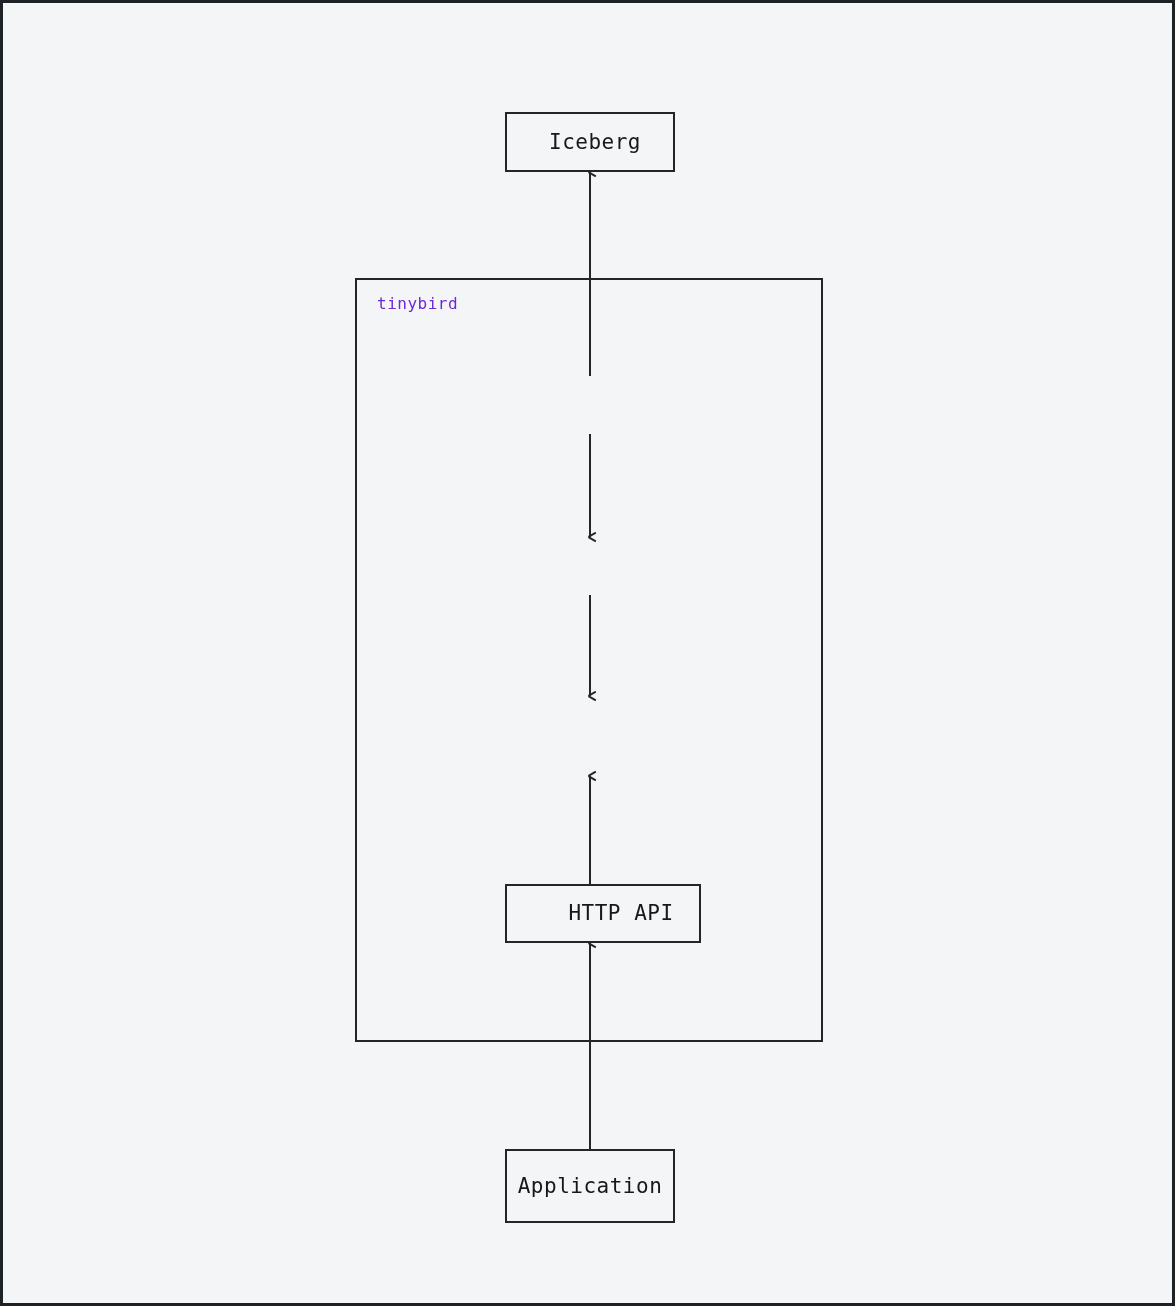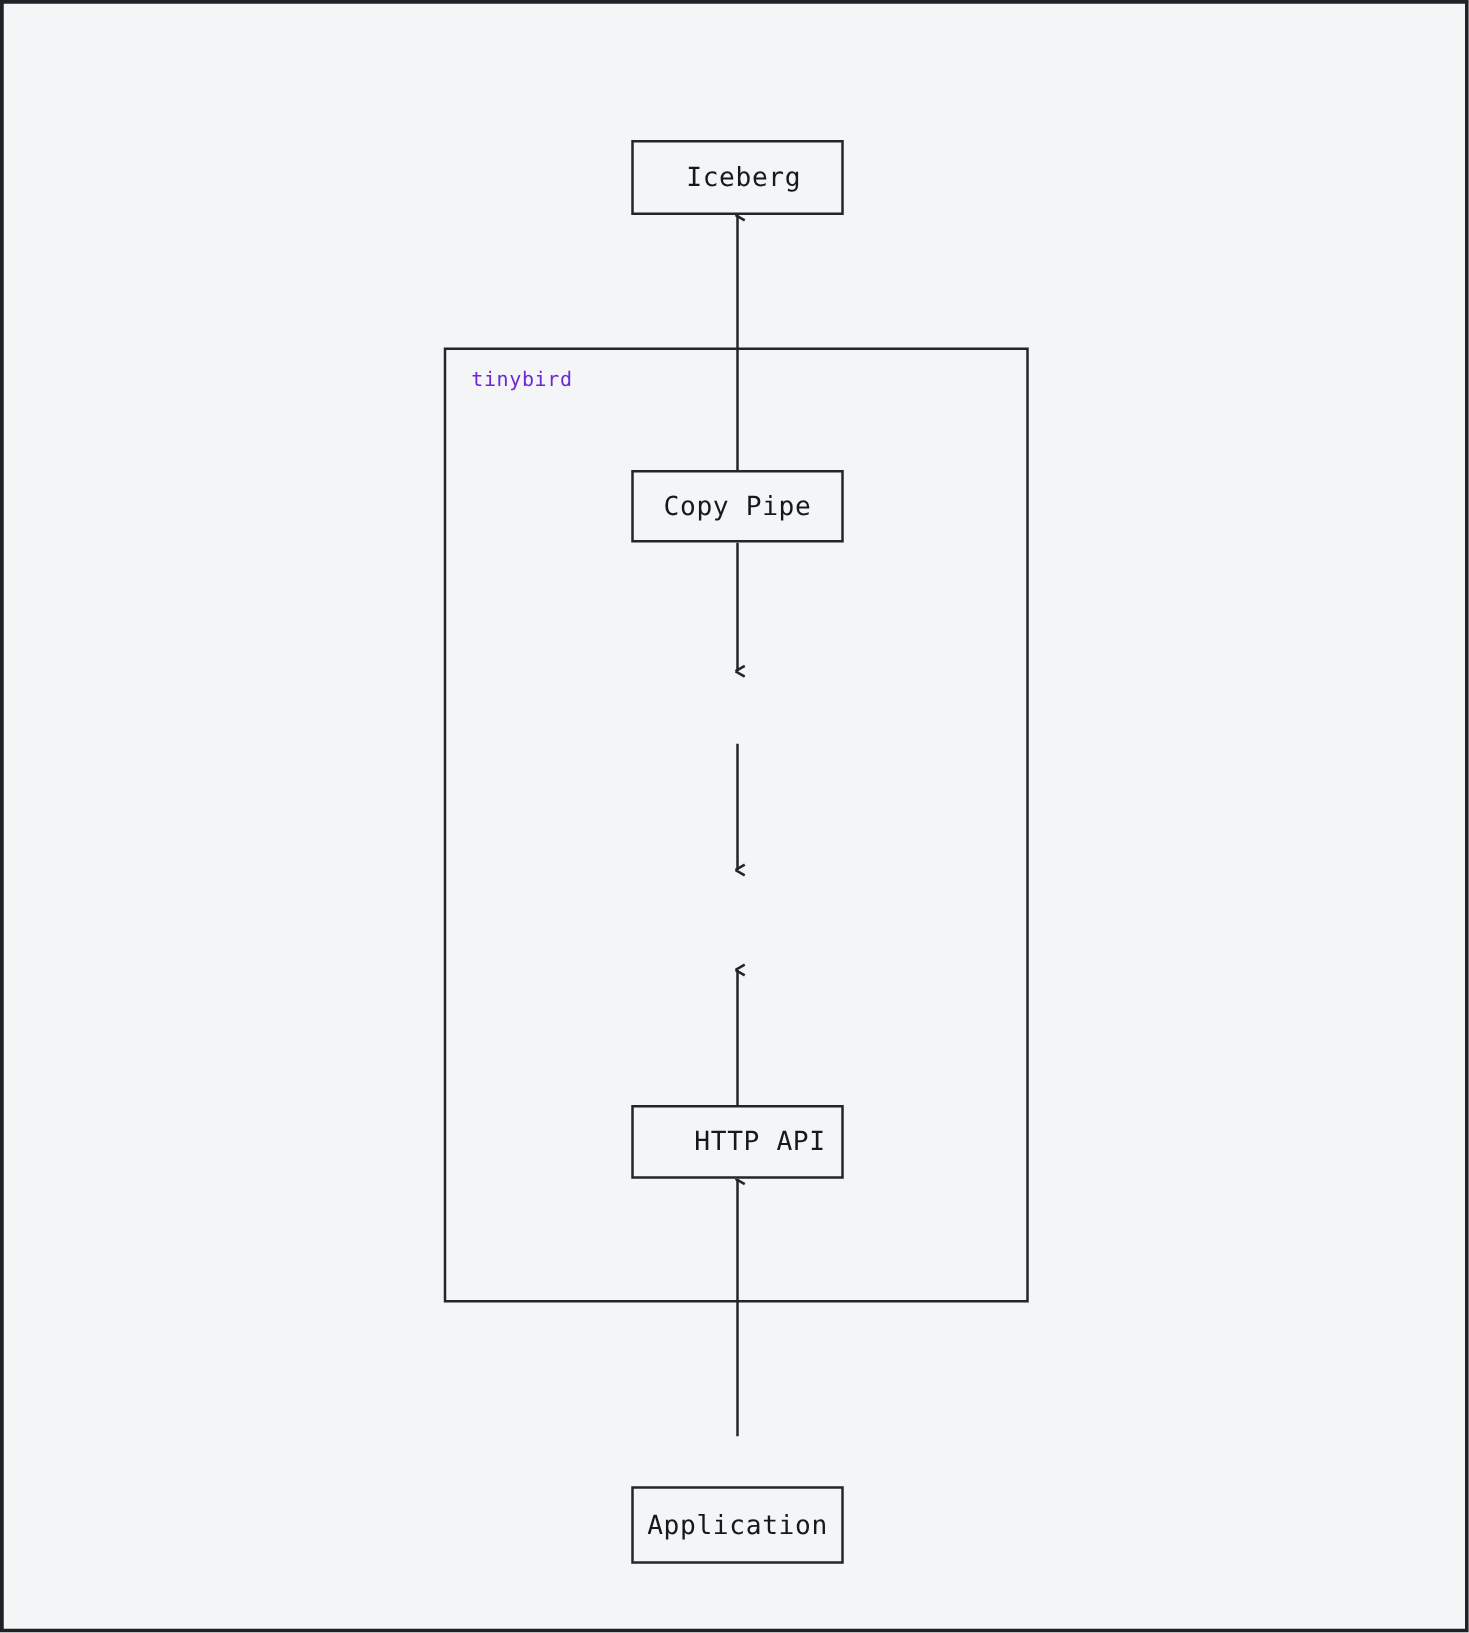--- a/index.html
+++ b/index.html
@@ -84,27 +84,24 @@
       </g>
   </svg>
 
   <div class="group-box" style="left:352px; top:275px; width:468px; height:764px;"></div>
   <div class="group-label" style="left:374px; top:291px;">tinybird</div>
 
   <div class="node" style="left:502px; top:109px; width:170px; height:60px;padding-left:10px;">
     <span>Iceberg</span>
   </div>
 
-  <div class="node" style="left:502px; top:373px; width:170px; height:58px;">
-    <span>Copy Pipe</span>
-  </div>
 
 
 
-  <div class="node" style="left:502px; top:881px; width:170px; height:59px;padding-left:36px;">
+  <div class="node" style="left:502px; top:881px; width:196px; height:59px;padding-left:36px;">
     <span>HTTP API</span>
   </div>
 
-  <div class="node" style="left:502px; top:1146px; width:170px; height:62px;margin-top:40px;">
+  <div class="node" style="left:502px; top:1146px; width:170px; height:74px;">
     <span>Application</span>
   </div>
 
 </div>
 
 </body></html>

